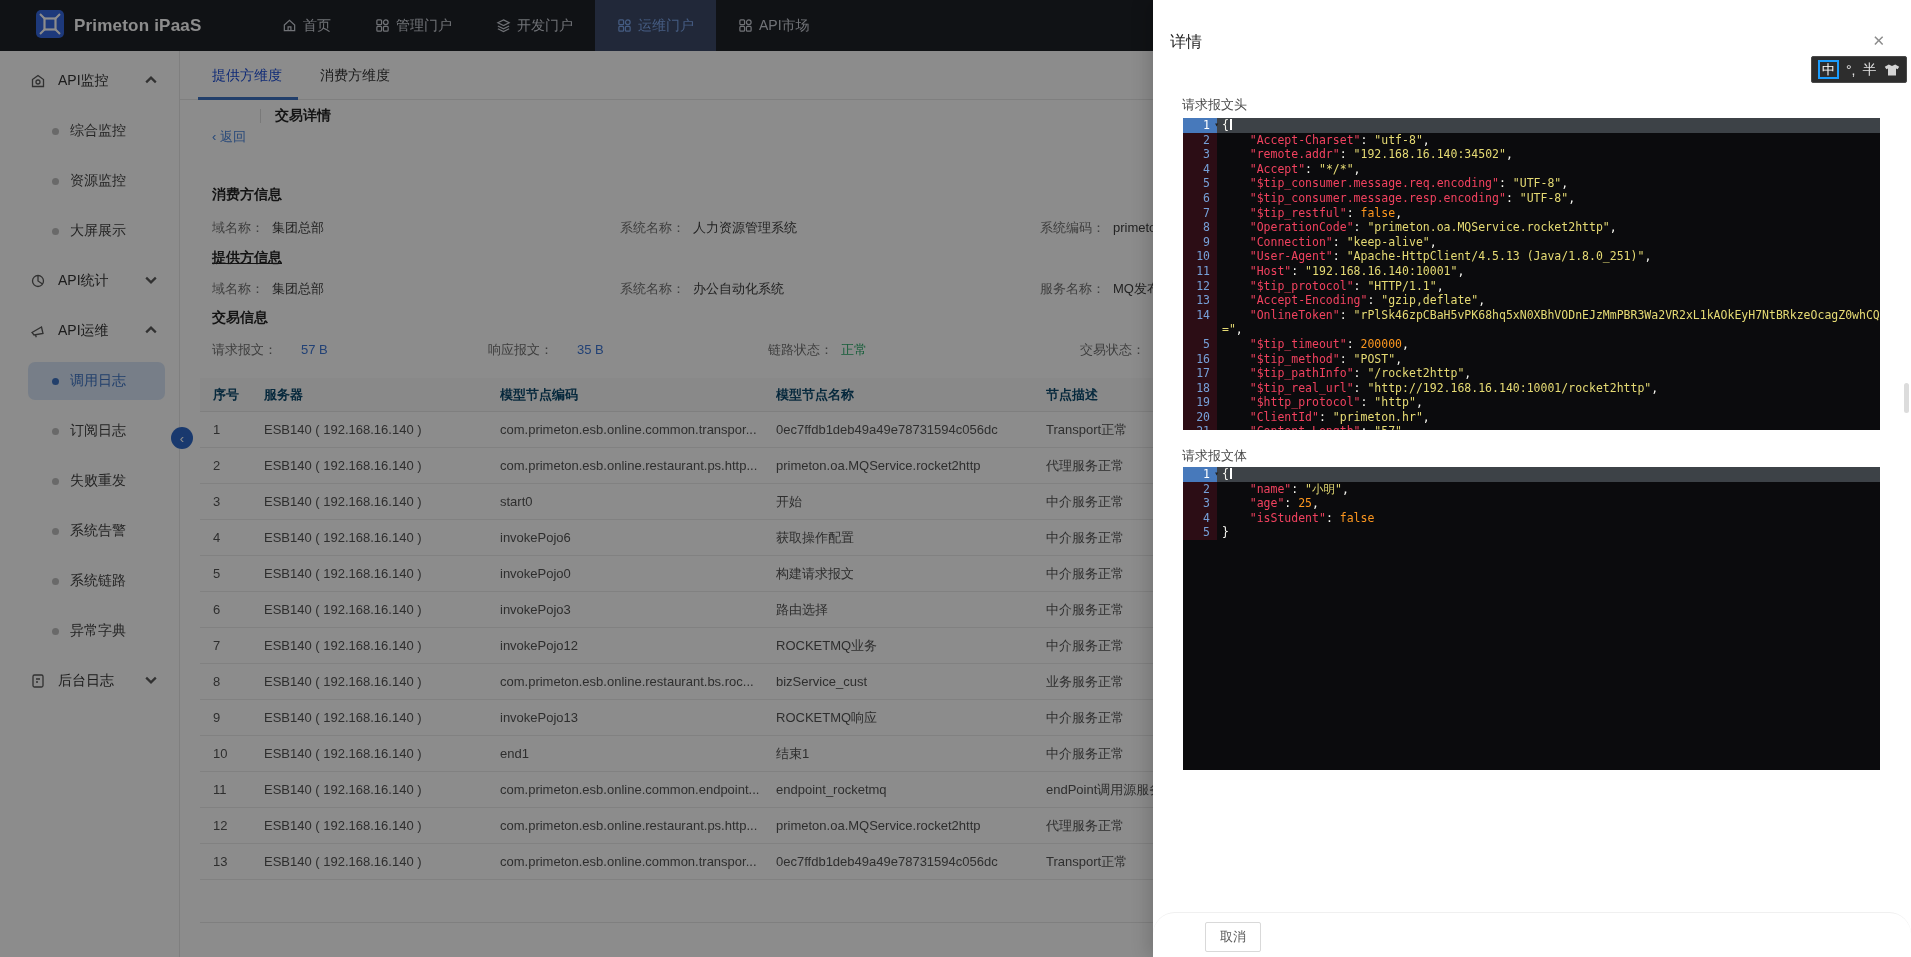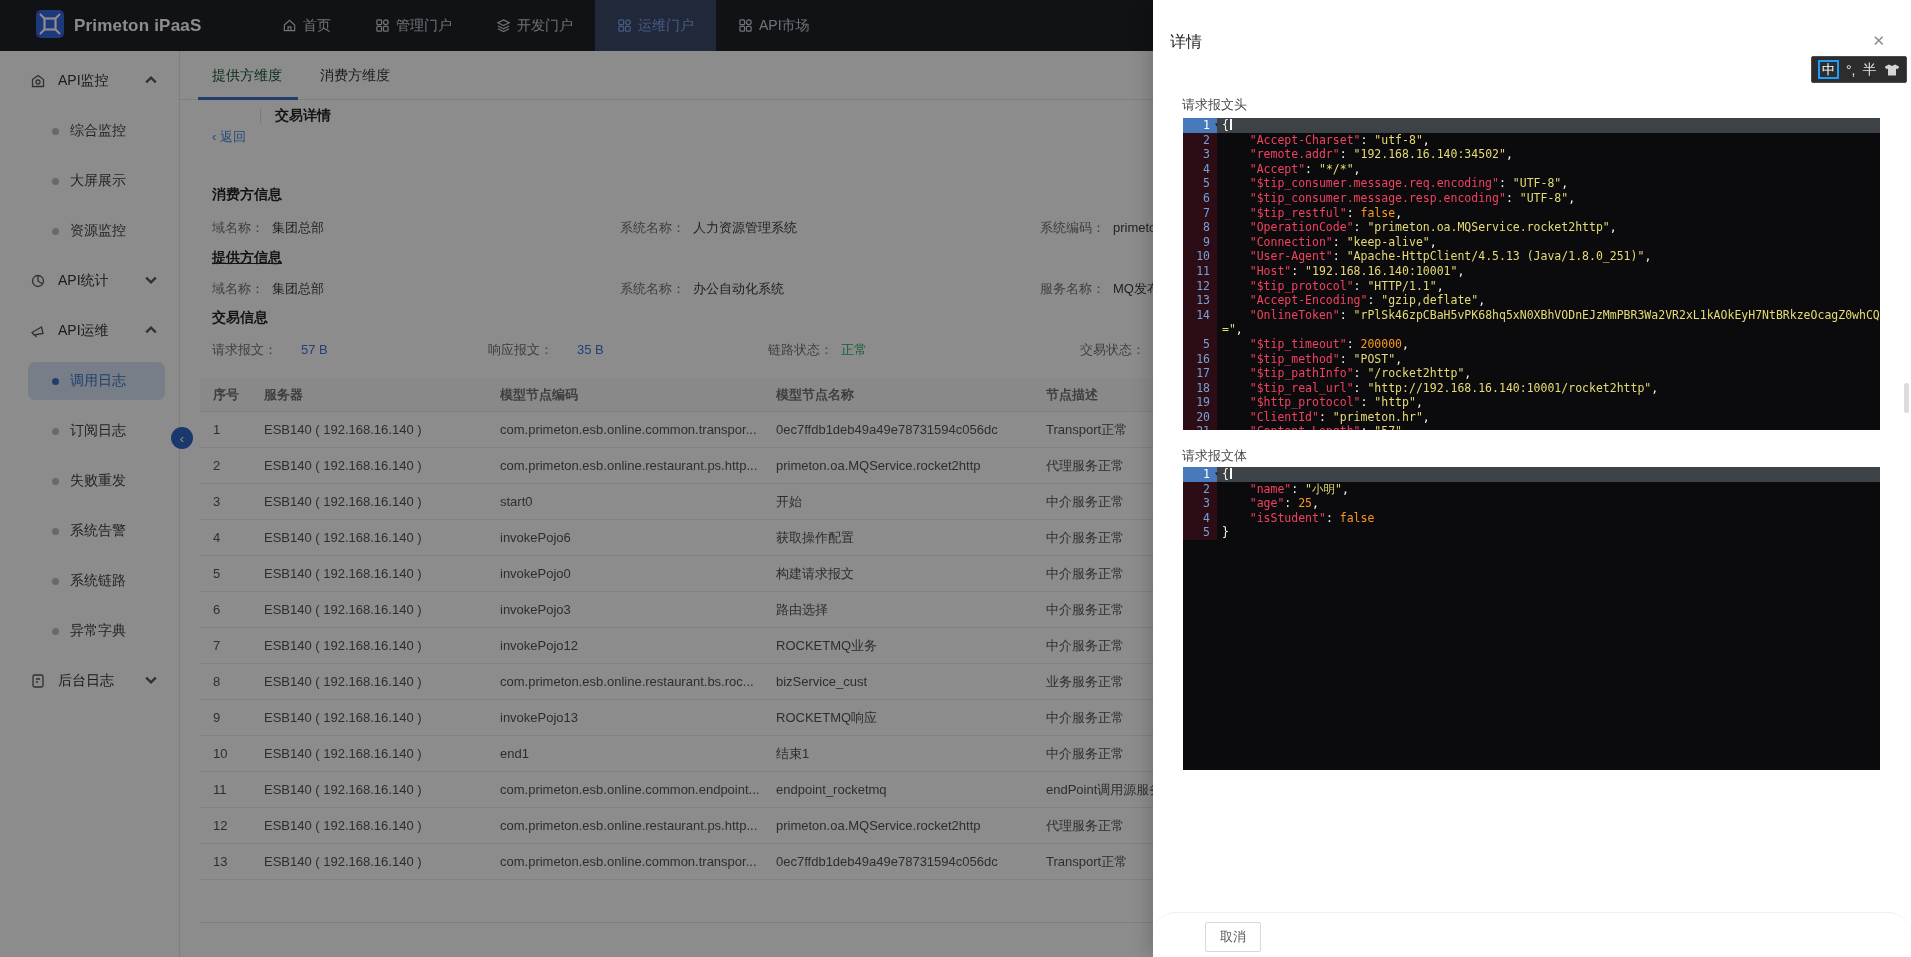--- a/index.html
+++ b/index.html
@@ -25,35 +25,35 @@
   .side-child .dot { position:absolute; left:52px; width:7px; height:7px; border-radius:50%; background:#bfbfbf; }
   .side-child.active-item { color:#3f74c4; }
   .side-child.active-item .dot { background:#3f74c4; }
   .side-child .pill { position:absolute; left:28px; right:14px; top:6px; bottom:6px; background:#d9e6f7; border-radius:7px; z-index:-1; }
   .collapse-handle { position:absolute; left:171px; top:427px; width:22px; height:22px; border-radius:50%; background:#2e69c8; color:#fff; font-size:13px; display:flex; align-items:center; justify-content:center; z-index:5; cursor:pointer; }
 
   
   .main { position:absolute; left:180px; top:51px; right:0; bottom:0; background:#fff; z-index:0; }
   .tabbar { position:absolute; left:0; top:0; right:0; height:49px; background:#fff; border-bottom:1px solid #e8e8e8; }
   .tab { position:absolute; top:0; height:49px; line-height:49px; font-size:14px; color:#333; cursor:pointer; }
-  .tab.active { color:#14532d; }
+  .tab.active { color:#1d4ed8; }
   .tab-underline { position:absolute; top:46px; height:3px; background:#3f74c4; }
   .crumb { position:absolute; left:32px; top:53px; height:24px; display:flex; align-items:center; gap:14px; }
   .back-link { color:#4a85dd; font-size:13px; cursor:pointer;margin-top:42px; }
   .crumb-div { width:1px; height:14px; background:#ddd; }
   .page-title { font-size:14px; font-weight:bold; color:#262626; }
   .sec-title { position:absolute; left:32px; font-size:14px; font-weight:bold; color:#262626; }
   .field { position:absolute; font-size:13px; color:#737373; white-space:nowrap; }
   .field b { font-weight:normal; color:#404040; margin-left:8px; }
   .field .link { color:#3e77d6; cursor:pointer;margin-left:24px; }
   .field .ok { color:#2fae6e; }
 
   
   .tbl { position:absolute; left:20px; top:327px; width:1690px; font-size:13px; color:#555; }
-  .tbl-head { display:flex; background:#fafafa; height:34px; align-items:center; font-weight:bold; color:#737373;
+  .tbl-head { display:flex; background:#fafafa; height:34px; align-items:center; font-weight:bold; color:#0c4a6e;
               border-bottom:1px solid #e8e8e8; }
   .tbl-row { display:flex; height:36px; align-items:center; border-bottom:1px solid #ececec; background:#fff; }
   .tbl .c0{width:64px;padding-left:13px;} .tbl .c1{width:236px;} .tbl .c2{width:276px;} .tbl .c3{width:270px;} .tbl .c4{flex:1;}
   .tbl-cell { padding-right:10px; white-space:nowrap; overflow:hidden; }
   .pag-line { position:absolute; left:20px; top:871px; width:1100px; height:1px; background:#e8e8e8; }
 
   
   .dim { position:absolute; inset:0; background:rgba(0,0,0,0.45); z-index:10; }
   .drawer { position:absolute; left:1153px; top:0; width:758px; height:957px; background:#fff; z-index:20;
             box-shadow:-6px 0 16px rgba(0,0,0,.15); }
@@ -168,25 +168,25 @@
         <span class="chev"><svg width="10" height="10" viewBox="0 0 10 10" fill="none" stroke="currentColor" stroke-width="1.4">
             <path d="M2 6.5 5 3.5 8 6.5"></path>
           </svg></span>
       </div>
       <div class="side-row side-child" style="z-index: 0;">
         <span class="dot"></span>
         <span>综合监控</span>
       </div>
       <div class="side-row side-child" style="z-index: 0;">
         <span class="dot"></span>
+        <span>资源监控</span>
+      </div>
+      <div class="side-row side-child" style="z-index: 0;">
+        <span class="dot"></span>
         <span>大屏展示</span>
-      </div>
-      <div class="side-row side-child" style="z-index: 0;">
-        <span class="dot"></span>
-        <span>资源监控</span>
       </div>
       <div class="side-row side-group">
         <span style="display: flex;">
           <svg viewBox="0 0 16 16" fill="none" stroke="currentColor" stroke-width="1.3">
             <circle cx="8" cy="8" r="5.5"></circle>
             <path d="M8 2.5V8l4.5 3"></path>
           </svg>
         </span>
         <span>API统计</span>
         <span class="chev"><svg width="10" height="10" viewBox="0 0 10 10" fill="none" stroke="currentColor" stroke-width="1.4">

